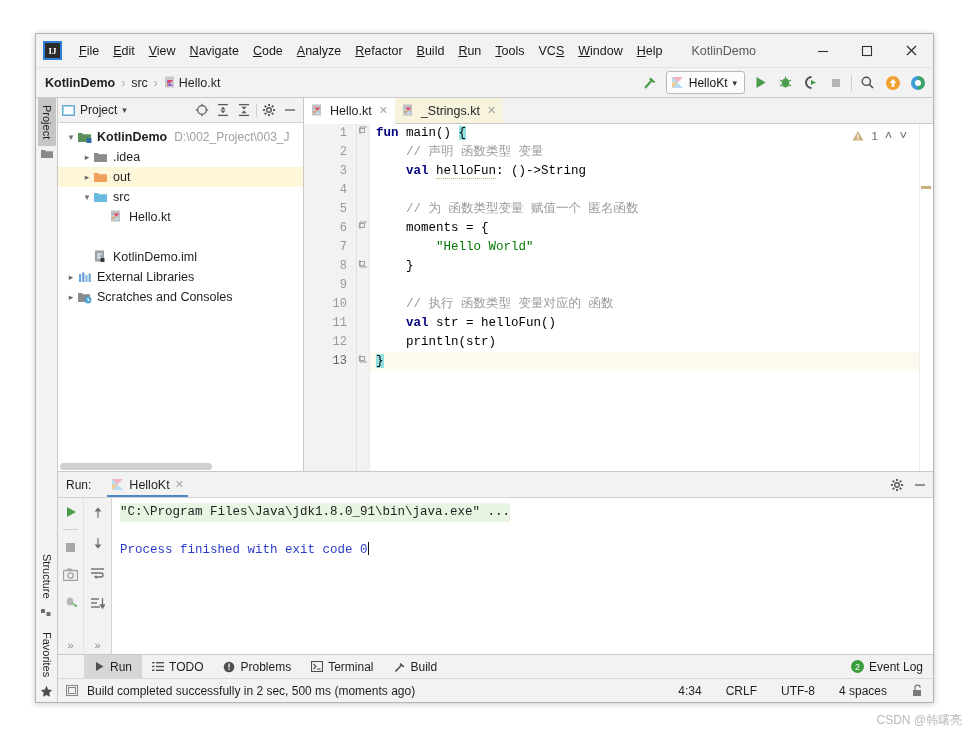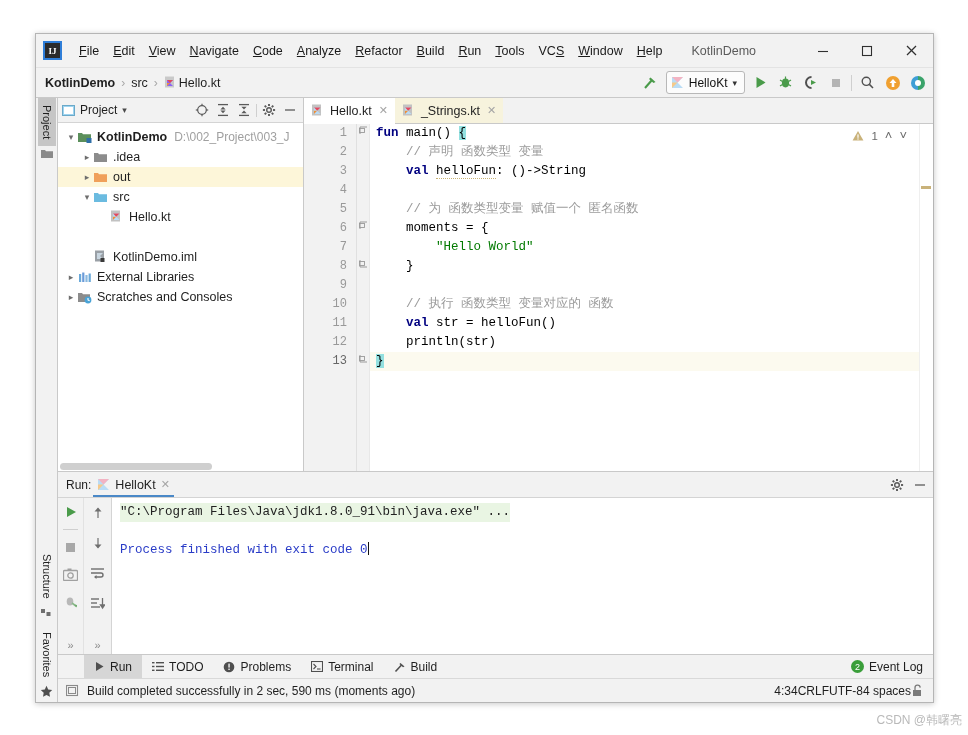--- a/index.html
+++ b/index.html
@@ -151,21 +151,21 @@
     width: 13px; background: #ffffff; border-left: 1px solid #efefef; flex: none; position: relative;
   }
   .rg-mark { position: absolute; left: 1px; width: 10px; height: 3px; background: #c9b27a; }
 
   
   .run-window { height: 182px; background: #ffffff; border-top: 1px solid #c9c9c9; display: flex; flex-direction: column; flex: none; }
   .run-head {
     height: 25px; background: #f2f2f2; display: flex; align-items: center; padding-left: 8px;
     border-bottom: 1px solid #d4d4d4; flex: none; position: relative;
   }
-  .run-label { font-size: 12px; color: #1f1f1f; }
+  .run-label { font-size: 12px; color: #1f1f1f; margin-right: 14px; }
   .run-tab {
     display: flex; align-items: center; gap: 5px; font-size: 12.5px; color: #1f1f1f;
     padding: 0 6px; height: 25px; position: relative;
   }
   .run-tab.active::after { content: ""; position: absolute; left: 2px; right: 2px; bottom: 0; height: 2px; background: #4a88c7; }
   .run-head-right { position: absolute; right: 6px; display: flex; align-items: center; gap: 9px; }
   .run-body { flex: 1; display: flex; min-height: 0; }
   .run-side { width: 25px; background: #f2f2f2; display: flex; flex-direction: column; align-items: center; padding-top: 4px; gap: 8px; flex: none; border-right: 1px solid #e2e2e2; }
   .run-side2 { width: 27px; background: #f2f2f2; display: flex; flex-direction: column; align-items: center; padding-top: 5px; gap: 11px; flex: none; border-right: 1px solid #d4d4d4; }
   .sbtn { width: 19px; height: 19px; display: flex; align-items: center; justify-content: center; }
@@ -185,21 +185,21 @@
   .btab.active { background: #d6d6d6; }
   .bottom-right { position: absolute; right: 10px; display: flex; align-items: center; gap: 5px; font-size: 12px; color: #1f1f1f; }
   .badge { width: 13px; height: 13px; border-radius: 50%; background: #3a9e3a; color: #fff; font-size: 9px; display: flex; align-items: center; justify-content: center; }
 
   
   .statusbar {
     height: 23px; background: #f2f2f2; border-top: 1px solid #d9d9d9;
     display: flex; align-items: center; padding-left: 8px; flex: none; position: relative;
   }
   .status-text { font-size: 12px; color: #1f1f1f; margin-left: 8px; }
-  .status-right { position: absolute; right: 9px; display: flex; align-items: center; gap: 0; font-size: 12px; color: #1f1f1f; }
+  .status-right { position: absolute; right: 9px; display: flex; align-items: center; gap: 24px; font-size: 12px; color: #1f1f1f; }
 
   
   .watermark {
     position: absolute; right: 6px; bottom: 6px;
     font-size: 12px; color: #b9b9b9;
   }
   svg { display: block; }
 </style>
 </head>
 <body>
@@ -779,21 +779,21 @@
         </div>
       </div>
 
       <div class="statusbar">
         <span>
           <svg width="13" height="13" viewBox="0 0 13 13">
                 <rect x="0.5" y="1.5" width="11" height="10" fill="none" stroke="#8a8a8a" stroke-width="1.1"></rect>
                 <rect x="2.5" y="3.5" width="7" height="6" fill="none" stroke="#8a8a8a" stroke-width="1"></rect>
               </svg>
         </span>
-        <span class="status-text">Build completed successfully in 2 sec, 590 ms (moments ago)</span>
+        <span class="status-text">Build completed successfully in 2 sec, 500 ms (moments ago)</span>
         <div class="status-right">
           <span>4:34</span>
           <span>CRLF</span>
           <span>UTF-8</span>
           <span>4 spaces</span>
           <span>
             <svg width="13" height="13" viewBox="0 0 13 13">
                   <rect x="2" y="6" width="8" height="6" fill="#7a7a7a"></rect>
                   <path d="M4 6 L4 4 A2.6 2.6 0 0 1 9.2 3.6" fill="none" stroke="#7a7a7a" stroke-width="1.3"></path>
                 </svg>

